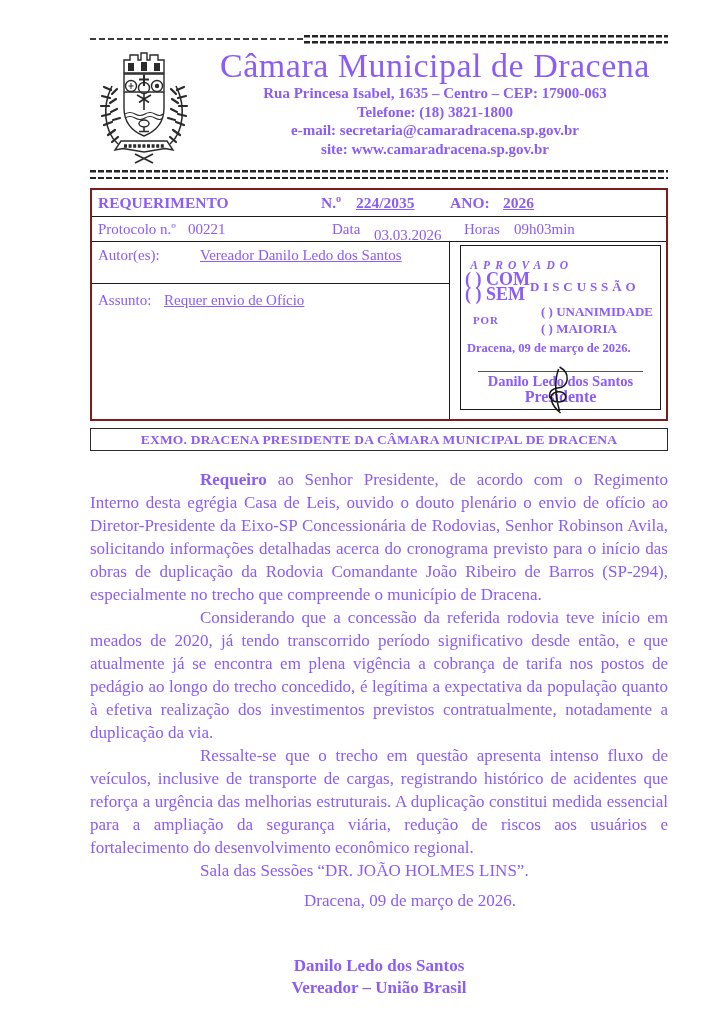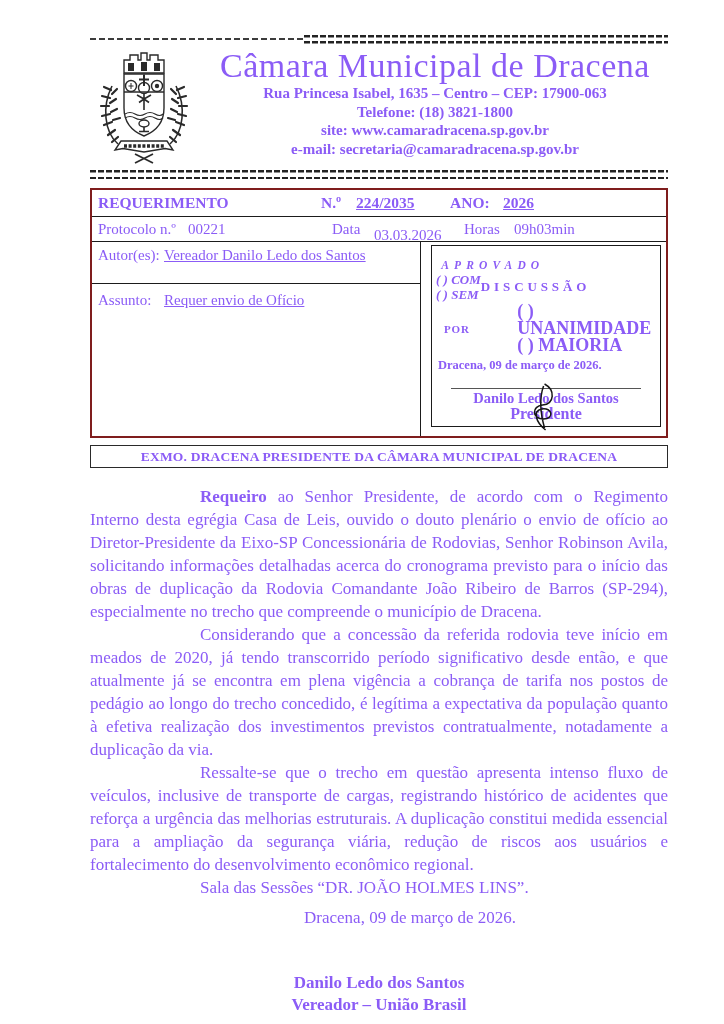--- a/index.html
+++ b/index.html
@@ -37,35 +37,35 @@
   .t-row1 { height:27px; border-bottom:1.5px solid #1b1b1b; font-weight:bold; font-size:15.5px; }
   .t-row2 { height:25px; border-bottom:1.5px solid #1b1b1b; }
   .c-req { width:223px; }  .c-no { width:35px; }
   .c-noval { width:94px; text-decoration:underline; }
   .c-ano { width:53px; }   .c-anoval { text-decoration:underline; }
   .c-proto { width:90px; } .c-protoval { width:144px; }
   .c-data { width:42px; }  .c-dataval { width:90px;margin-top:12px; }
   .c-horas { width:50px; }
   .t-main { display:flex; min-height:148px; }
   .t-left { width:358px; border-right:1.5px solid #1b1b1b; display:flex; flex-direction:column; }
-  .autor-cell { height:42px; border-bottom:1.5px solid #1b1b1b; padding:5px 6px; display:flex; }
+  .autor-cell { height:42px; border-bottom:1.5px solid #1b1b1b; padding:5px 6px; display:flex;gap:36px; }
   .assunto-cell { flex:1; padding:8px 6px; display:flex; }
   .lbl { width:66px; flex:0 0 66px; }
   .uval { text-decoration:underline; }
   .t-right { flex:1; padding:3px 5px 9px 10px; }
 
   
   .approval-box { border:1.5px solid #1b1b1b; height:100%; min-height:134px;
     padding:3px 4px 4px; font-weight:bold; position:relative; }
   .ap-title { text-align:left; font-size:11.5px; letter-spacing:.45em; padding-left:.45em; margin-top:10px;font-style:italic; }
   .ap-row { display:flex; align-items:center; margin-top:1px; }
-  .ap-col { font-size:13px; line-height:15px; white-space:nowrap;font-style:italic; }
+  .ap-col { font-size:18px; line-height:15px; white-space:nowrap; }
   .ap-disc { flex:1; text-align:left; font-size:13px; letter-spacing:.3em; }
   .ap-por { font-size:11px; letter-spacing:.08em; margin:0 0 0 8px; width:46px; }
-  .ap-opts { font-size:18px; line-height:17px; margin-left:32px; }
+  .ap-opts { font-size:13px; line-height:17px; margin-left:22px; }
   .ap-date { font-size:12.5px; margin-top:4px; padding-left:2px; }
   .ap-sig { position:relative; text-align:center; margin-top:2px; }
   .ap-sigline { width:86%; margin:15px auto 1px; border-top:1.5px solid #555; }
   .ap-name { font-size:14.5px; line-height:16px; }
   .ap-role { font-size:16px; line-height:16px; }
   .scribble { position:absolute; left:50%; top:-6px; transform:translateX(-54%); }
 
   
   .exmo-box { border:1.5px solid #2a2a2a; margin-top:7px; text-align:center;
     font-weight:bold; font-size:13.5px; padding:3px 0 2px; letter-spacing:.2px; }
@@ -123,22 +123,22 @@
           <path d="M27 95 L73 95 L79 104 L71 102.5 L50 106 L29 102.5 L21 104 Z"></path>
           <path d="M30 100 L70 100" stroke-width="3.4" stroke-dasharray="3 1.6"></path>
 
           <path d="M41 108 L59 117 M59 108 L41 117" stroke-width="1.8"></path>
         </svg>
       </div>
       <div class="head-text">
         <div class="org-title">Câmara Municipal de Dracena</div>
         <div class="head-line">Rua Princesa Isabel, 1635 – Centro – CEP: 17900-063</div>
         <div class="head-line">Telefone: (18) 3821-1800</div>
+        <div class="head-line">e-mail: secretaria@camaradracena.sp.gov.br</div>
         <div class="head-line">site: www.camaradracena.sp.gov.br</div>
-        <div class="head-line">e-mail: secretaria@camaradracena.sp.gov.br</div>
       </div>
     </div>
 
     <div class="equals-divider"></div>
 
     <div class="req-table">
       <div class="t-row t-row1">
         <span class="c-req">REQUERIMENTO</span>
         <span class="c-no">N.º</span>
         <span class="c-noval">224/2035</span>

